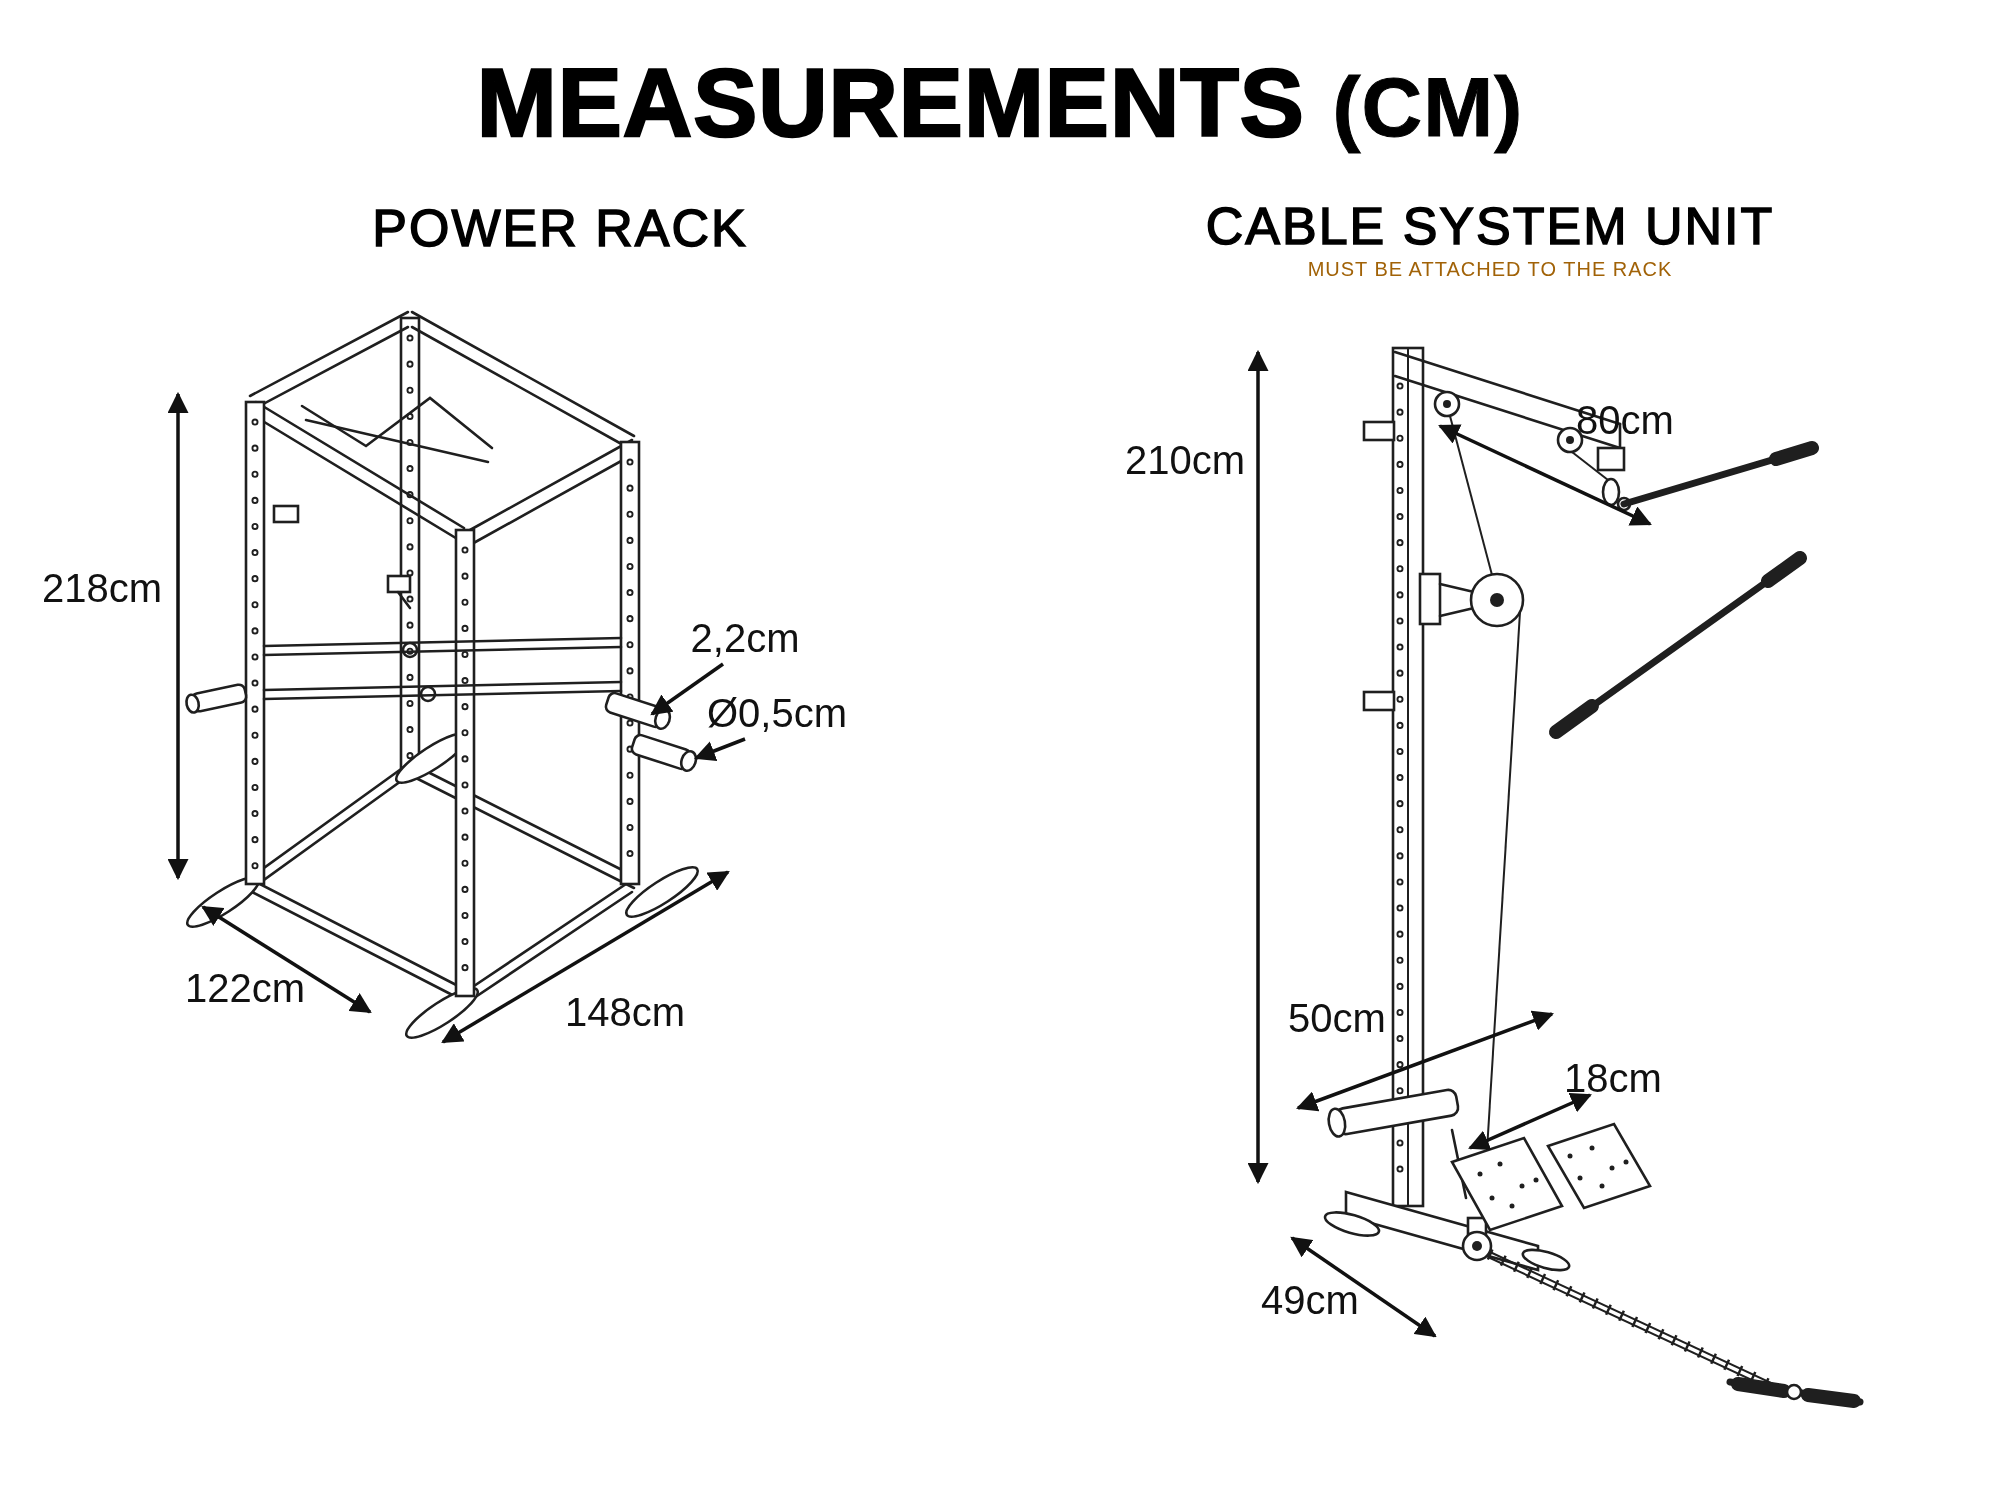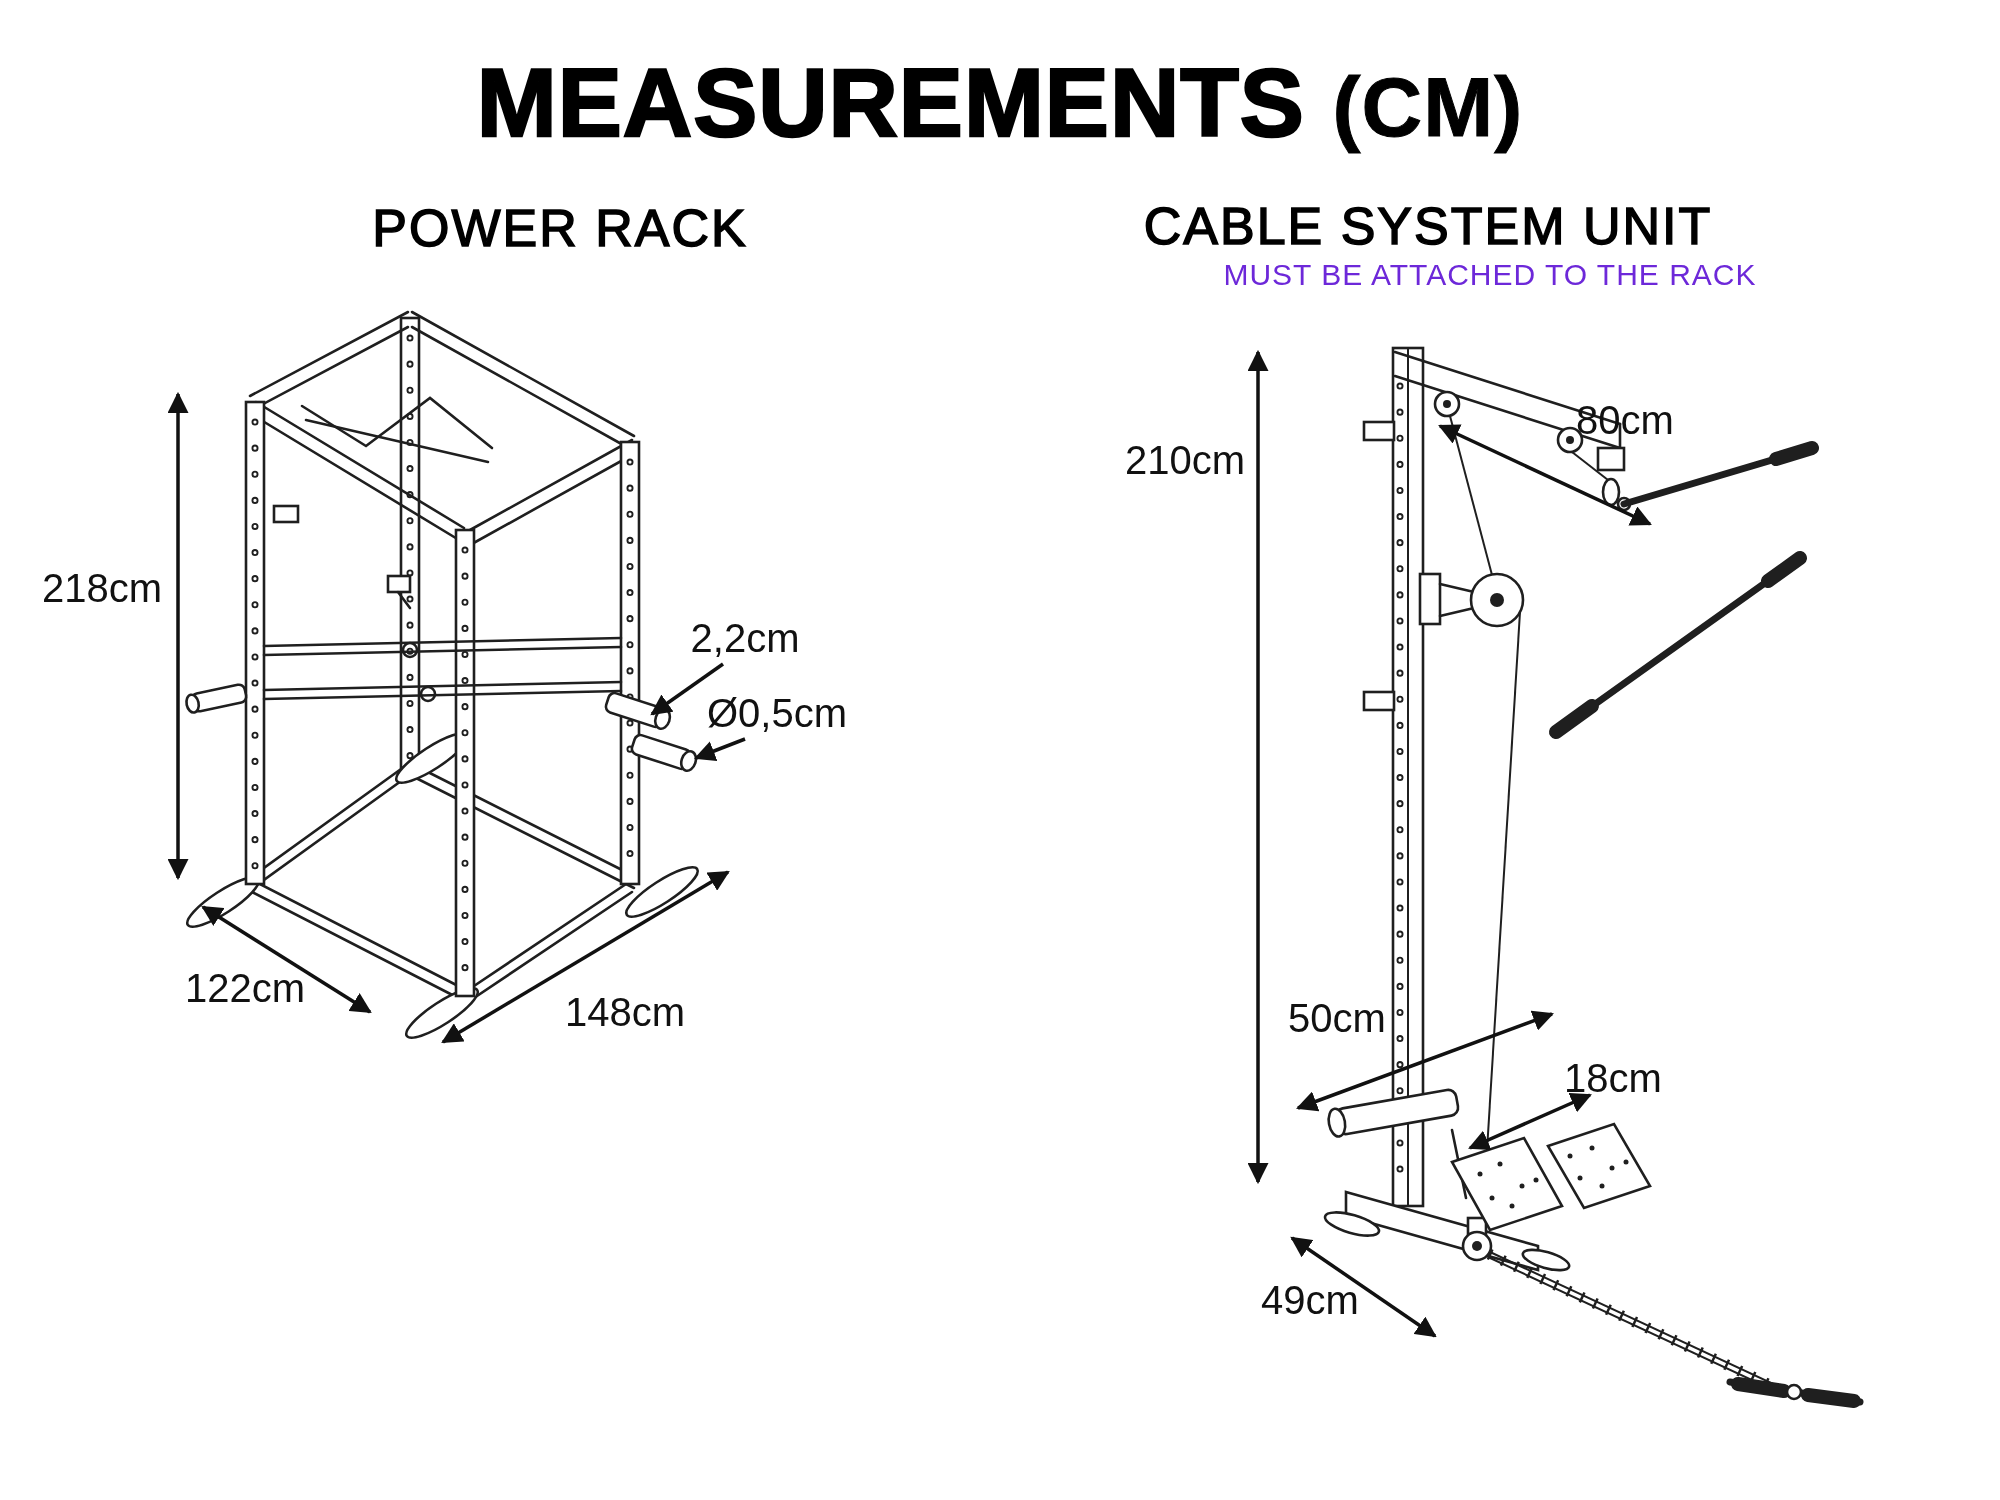--- a/index.html
+++ b/index.html
@@ -11,24 +11,24 @@
     position:absolute;top:48px;left:0;width:2000px;text-align:center;
     font-weight:800;font-size:96px;letter-spacing:1px;white-space:nowrap;
   }
   .title .main{-webkit-text-stroke:2.5px #000;}
   .title .unit{font-weight:700;font-size:84px;-webkit-text-stroke:1px #000;}
   .col-heading{
     position:absolute;text-align:center;font-weight:400;font-size:52px;
     letter-spacing:2px;-webkit-text-stroke:1.5px #000;white-space:nowrap;
   }
   .heading-power{left:160px;top:198px;width:800px;}
-  .heading-cable{left:1028px;top:196px;width:800px;}
+  .heading-cable{left:1090px;top:196px;width:800px;}
   .col-note{
     position:absolute;left:1090px;top:258px;width:800px;text-align:center;
-    font-weight:400;font-size:30px;letter-spacing:1px;color:#6d28d9;
+    font-weight:400;font-size:20px;letter-spacing:1px;color:#a16207;
   }
   svg{position:absolute;}
   .svg-power{left:40px;top:290px;}
   .svg-cable{left:1100px;top:300px;}
   .dim{stroke:#111;stroke-width:3.5;fill:none;}
   .leader{stroke:#111;stroke-width:3.5;fill:none;}
   .dimtxt{font-family:"Liberation Sans",sans-serif;font-size:40px;fill:#111;}
   .ln{stroke:#1f1f1f;stroke-width:2.6;fill:none;stroke-linecap:round;}
   .ln-thin{stroke:#1f1f1f;stroke-width:2;fill:none;}
   .tube{fill:#ffffff;stroke:#1f1f1f;stroke-width:2.6;}

